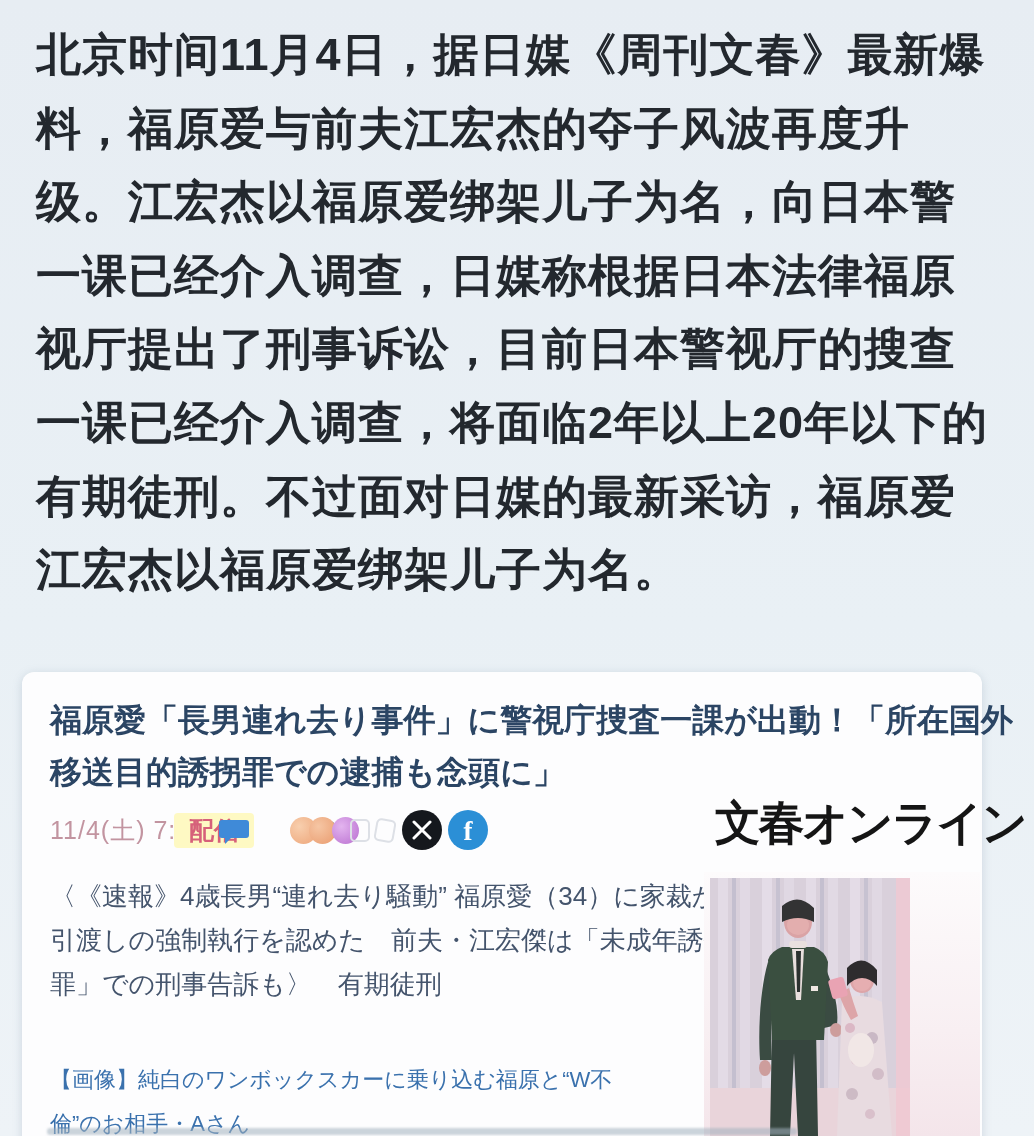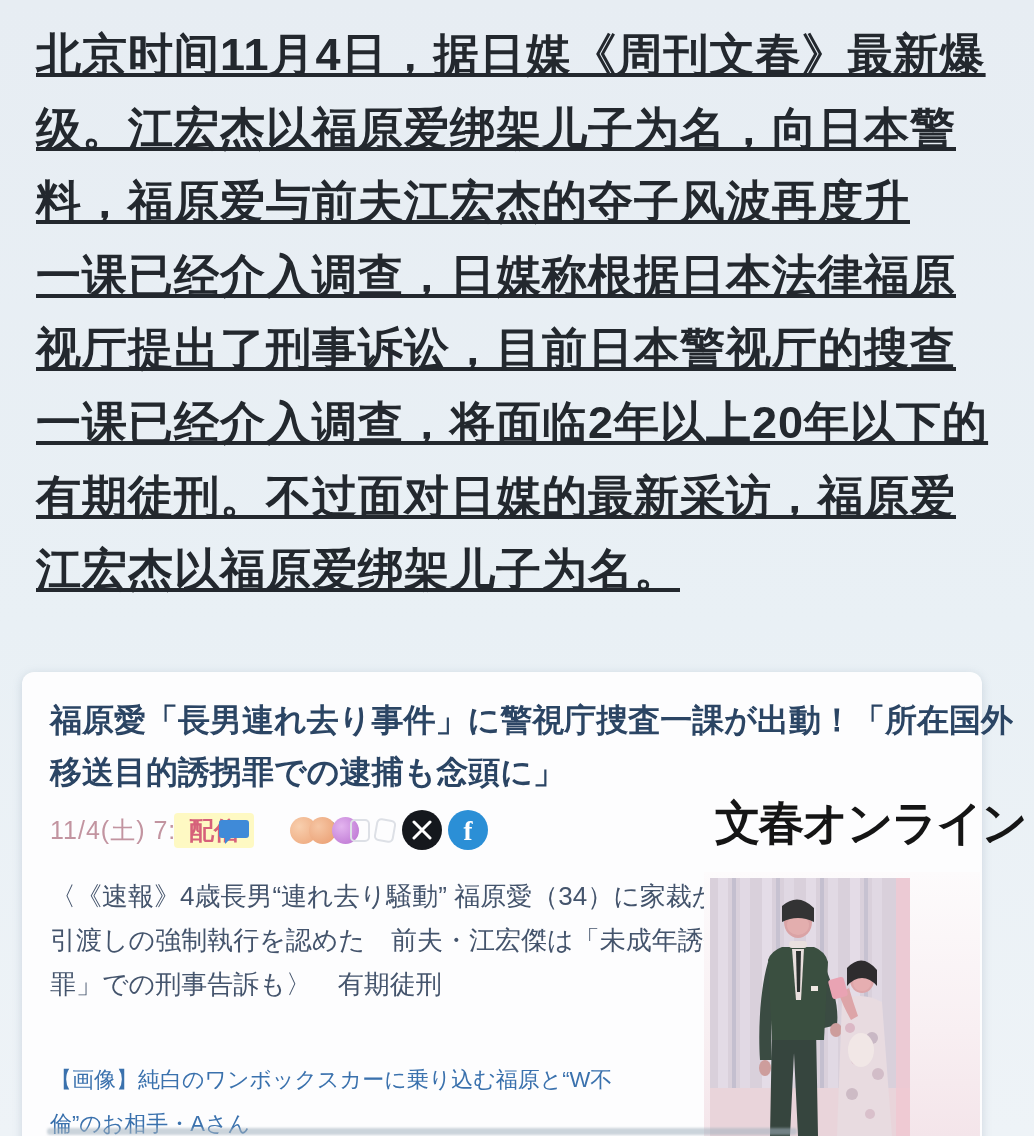--- a/index.html
+++ b/index.html
@@ -5,21 +5,21 @@
   html,body{margin:0;padding:0;}
   body{font-family:"Liberation Sans","DejaVu Sans",sans-serif;}
   .screen{
     position:relative;width:1034px;height:1136px;overflow:hidden;
     background:linear-gradient(180deg,#e7edf3 0%,#e9f0f5 55%,#eef3f7 100%);
   }
   
   .post-text{
     position:absolute;left:36px;top:18px;width:980px;
     font-size:45px;font-weight:600;color:#23282e;
-    line-height:73.6px;letter-spacing:1px;white-space:nowrap;text-decoration:underline;
+    line-height:73.6px;letter-spacing:1px;white-space:nowrap;
   }
   
   .card{
     position:absolute;left:22px;top:672px;width:960px;height:580px;
     background:#fdfdfe;border-radius:12px 12px 0 0;
     box-shadow:0 2px 10px rgba(120,140,160,.28);
   }
   .headline{
     position:absolute;left:28px;top:22px;width:910px;
     font-size:32px;font-weight:700;color:#2b4564;line-height:52px;white-space:nowrap;
@@ -67,22 +67,22 @@
     background:#a3b3bf;opacity:.55;border-radius:3px;filter:blur(1px);
   }
 </style>
 </head>
 <body>
 
 <div class="screen">
 
   <div class="post-text">
     <div>北京时间11月4日，据日媒《周刊文春》最新爆</div>
+    <div>料，福原爱与前夫江宏杰的夺子风波再度升</div>
     <div>级。江宏杰以福原爱绑架儿子为名，向日本警</div>
-    <div>料，福原爱与前夫江宏杰的夺子风波再度升</div>
     <div>一课已经介入调查，日媒称根据日本法律福原</div>
     <div>视厅提出了刑事诉讼，目前日本警视厅的搜查</div>
     <div>一课已经介入调查，将面临2年以上20年以下的</div>
     <div>有期徒刑。不过面对日媒的最新采访，福原爱</div>
     <div>江宏杰以福原爱绑架儿子为名。</div>
   </div>
 
   <div class="card">
 
     <div class="headline">

